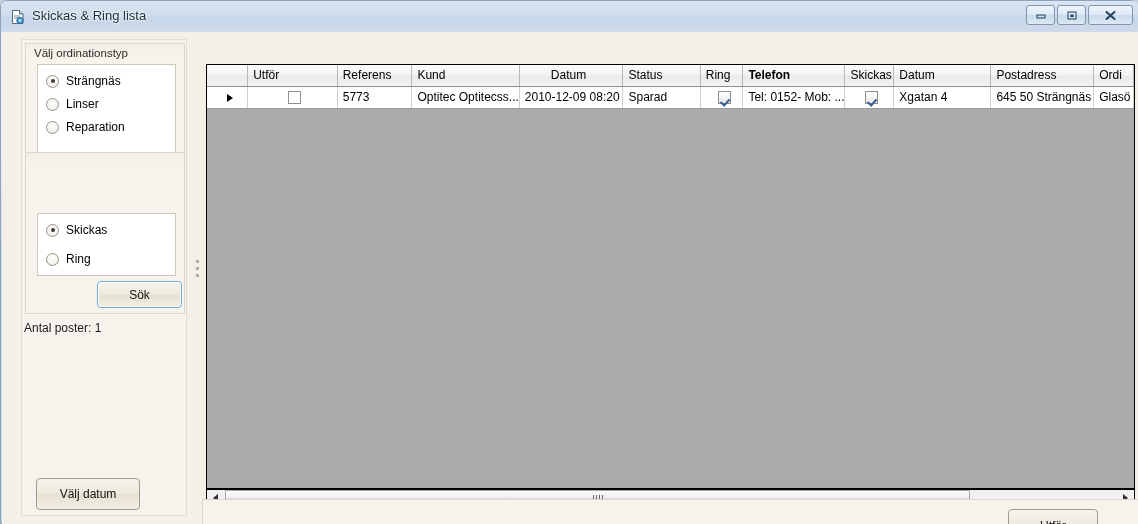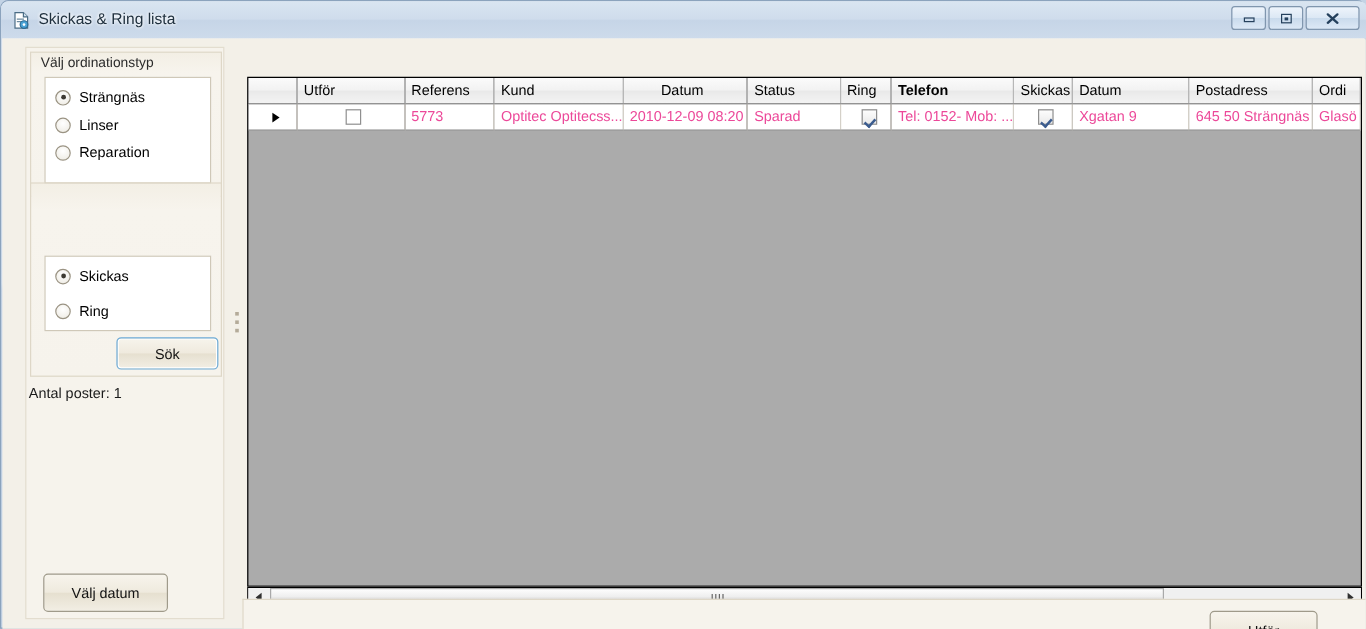--- a/index.html
+++ b/index.html
@@ -124,21 +124,21 @@
     border-bottom:1px solid #8d8d8d;
     font-weight:normal;font-size:12px;text-align:left;
     padding:0 0 0 5px;color:#000;
     white-space:nowrap;overflow:hidden;
   }
   table.dg td{
     height:22px;box-sizing:border-box;
     background:#fff;
     border-right:1px solid #d4d0c8;
     border-bottom:1px solid #9b9b9b;
-    padding:0 0 0 5px;font-size:12px;color:#ec4899;
+    padding:0 0 0 5px;font-size:12px;color:#000000;
     white-space:nowrap;overflow:hidden;
   }
   td.rowhdr,th.rowhdr{
     background:linear-gradient(to bottom,#fbfbfb 0%,#f2f2f2 48%,#e9e9e9 52%,#f3f3f3 100%);
     border-right:1px solid #b7b7b7;
     padding:0;text-align:center;
   }
   td.sel{background:#3399ff;text-align:center;padding:0;}
   td.ctr{text-align:center;padding:0;}
   .cb{
@@ -320,21 +320,21 @@
               <td>Optitec Optitecss...</td>
               <td>2010-12-09 08:20</td>
               <td>Sparad</td>
               <td class="ctr">
                 <span class="cb chk"></span>
               </td>
               <td>Tel: 0152- Mob: ...</td>
               <td class="ctr">
                 <span class="cb chk"></span>
               </td>
-              <td>Xgatan 9</td>
+              <td>Xgatan 4</td>
               <td>645 50 Strängnäs</td>
               <td>Glasö</td>
             </tr>
           </tbody>
         </table>
       </div>
 
       <div class="hscroll">
         <div class="hs-arrow l">
           <span class="ar"></span>

